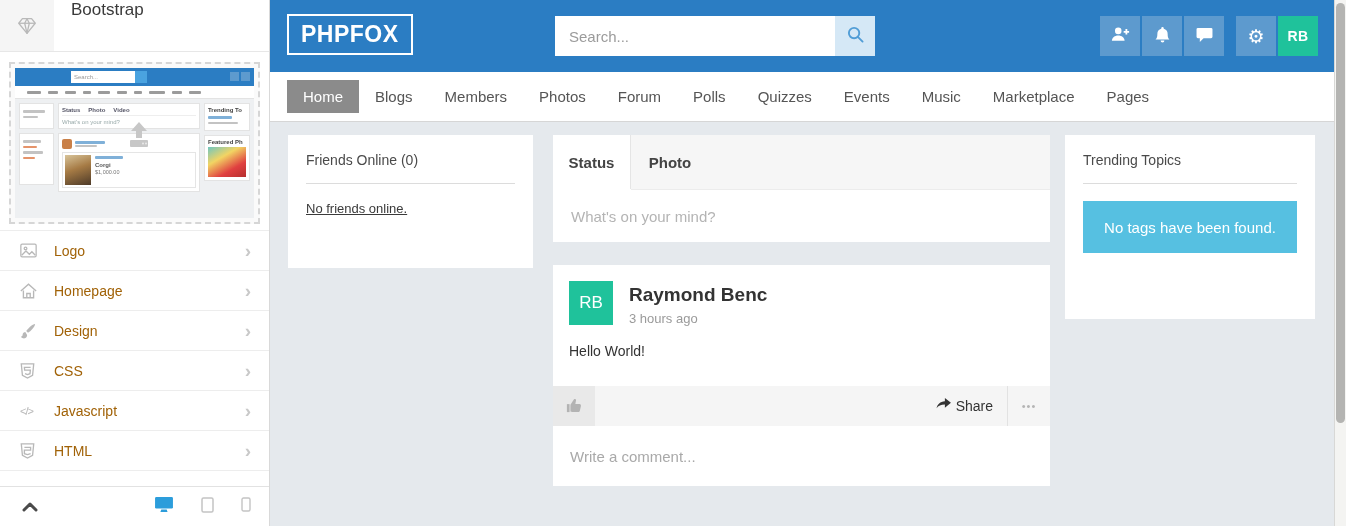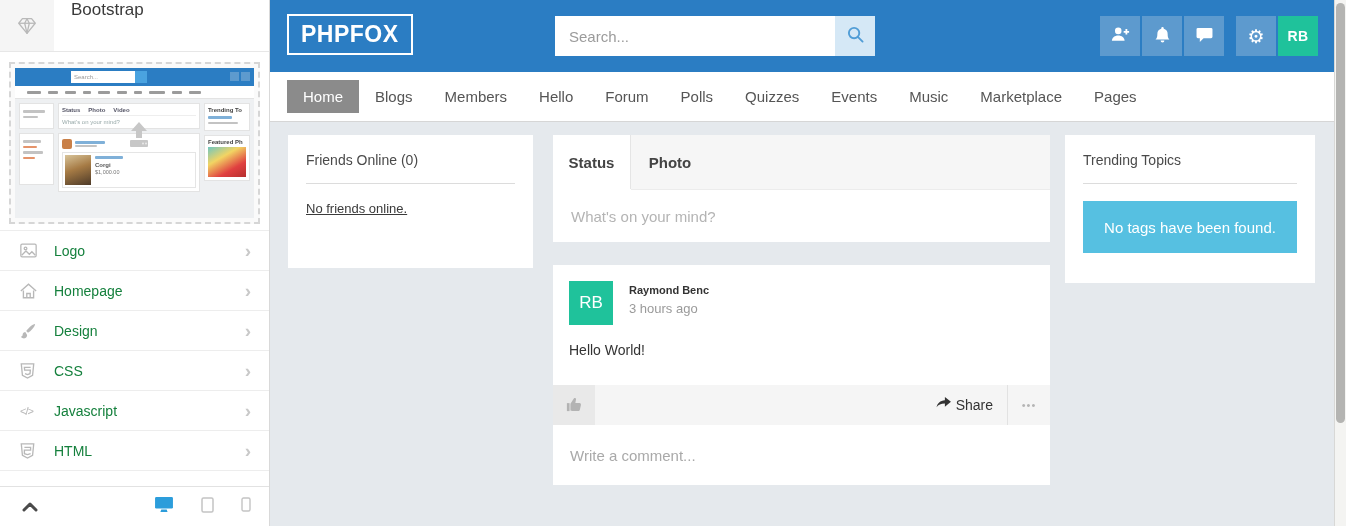--- a/index.html
+++ b/index.html
@@ -39,21 +39,21 @@
   .mini-chip { position:absolute; left:0; top:2px; background:#222; color:#fff; font-size:4px; padding:0 1px; line-height:5px; }
   .mini-pname { font-size:6px; color:#555; font-weight:bold; margin-top:2px; }
   .mini-pprice { font-size:5.5px; color:#777; margin-top:1px; }
   .mini-rtitle { font-size:6px; font-weight:bold; color:#444; margin-bottom:2px; }
   .mini-drink { height:30px; background:linear-gradient(150deg,#6fc6c0 0%,#f2d463 35%,#e04040 70%,#b52f2f 100%); }
   .mini-upload { position:absolute; left:52%; top:46%; transform:translate(-50%,-50%); }
 
   .sb-menu { position:absolute; top:230px; left:0; right:0; border-top:1px solid #ededed; }
   .sb-item { height:40px; display:flex; align-items:center; border-bottom:1px solid #ededed; padding:0 18px 0 20px; cursor:pointer; }
   .sb-item-icon { width:26px; display:flex; align-items:center; color:#b8b8b8; }
-  .sb-item-label { margin-left:8px; font-size:14px; color:#15803d; flex:1; }
+  .sb-item-label { margin-left:8px; font-size:14px; color:#a16207; flex:1; }
   .sb-chevron { color:#c9c9c9; font-size:19px; line-height:1; font-weight:bold; }
   .js-glyph { font-size:11px; color:#b8b8b8; letter-spacing:-1px; }
 
   .sb-foot { position:absolute; bottom:0; left:0; right:0; height:40px; border-top:1px solid #e2e2e2; display:flex; align-items:center; padding:0 18px 0 22px; }
   .sb-collapse { display:flex; cursor:pointer; }
   .sb-devices { margin-left:auto; display:flex; gap:27px; align-items:center; }
   .sb-devices > span { display:flex; cursor:pointer; }
 
   
   .main { position:absolute; left:270px; top:0; width:1064px; height:526px; }
@@ -85,33 +85,33 @@
   .tab { width:78px; display:flex; align-items:center; justify-content:center; font-size:15px; font-weight:bold; color:#444; cursor:pointer; }
   .tab.active { background:#fff; border-right:1px solid #e5e5e5; box-shadow:0 1px 0 0 #fff; }
   .composer-input input, .post-comment input { width:100%; border:0; outline:0; font-size:15px; color:#333; font-family:inherit; }
   .composer-input input { height:52px; padding:0 18px; }
   .composer-input input::placeholder { color:#b4b4b4; }
 
   .post { background:#fff; margin-top:23px; }
   .post-head { display:flex; padding:16px 16px 0; }
   .post-avatar { width:44px; height:44px; background:#1fc29b; color:#fff; font-size:17px; display:flex; align-items:center; justify-content:center; flex:none; }
   .post-meta { margin-left:16px; padding-top:3px; }
-  .post-author { font-size:11px; font-weight:bold; color:#333; cursor:pointer; }
+  .post-author { font-size:19px; font-weight:bold; color:#333; cursor:pointer; }
   .post-time { font-size:13px; color:#9a9a9a; margin-top:5px; }
   .post-body { padding:17px 16px 27px; font-size:14px; color:#333; }
   .post-actions { height:40px; background:#f5f5f5; display:flex; align-items:center; }
   .like-btn { width:42px; height:40px; background:#e9e9e9; border:0; display:flex; align-items:center; justify-content:center; cursor:pointer; }
   .actions-spacer { flex:1; }
   .share-btn { display:flex; align-items:center; gap:5px; border:0; background:none; font-size:14px; color:#333; font-family:inherit; margin-right:14px; cursor:pointer; }
   .actions-divider { width:1px; height:40px; background:#e2e2e2; }
   .more-btn { width:42px; border:0; background:none; color:#b5b5b5; font-size:11px; letter-spacing:1px; cursor:pointer; }
   .post-comment input { height:60px; padding:0 17px; }
   .post-comment input::placeholder { color:#a9a9a9; }
 
-  .p-trending { left:795px; top:13px; width:250px; height:148px; padding:17px 18px; }
+  .p-trending { left:795px; top:13px; width:250px; height:184px; padding:17px 18px; }
   .trend-box { background:#56c0e1; height:52px; display:flex; align-items:center; justify-content:center; color:#fff; font-size:15px; }
 
   
   .scrollbar { position:absolute; right:0; top:0; width:12px; height:526px; background:#f4f4f2; border-left:1px solid #d8d8d6; }
   .scroll-thumb { position:absolute; left:1px; width:9px; top:3px; height:420px; background:#b4b4b2; border-radius:6px; cursor:pointer; }
 </style>
 </head>
 <body>
 
 <div id="app">
@@ -357,21 +357,21 @@
           <span>⚙</span>
         </button>
         <button class="hbtn avatar">RB</button>
       </div>
     </header>
 
     <nav class="nav">
       <a class="nav-item active">Home</a>
       <a class="nav-item">Blogs</a>
       <a class="nav-item">Members</a>
-      <a class="nav-item">Hello</a>
+      <a class="nav-item">Photos</a>
       <a class="nav-item">Forum</a>
       <a class="nav-item">Polls</a>
       <a class="nav-item">Quizzes</a>
       <a class="nav-item">Events</a>
       <a class="nav-item">Music</a>
       <a class="nav-item">Marketplace</a>
       <a class="nav-item">Pages</a>
     </nav>
 
     <section class="content">

